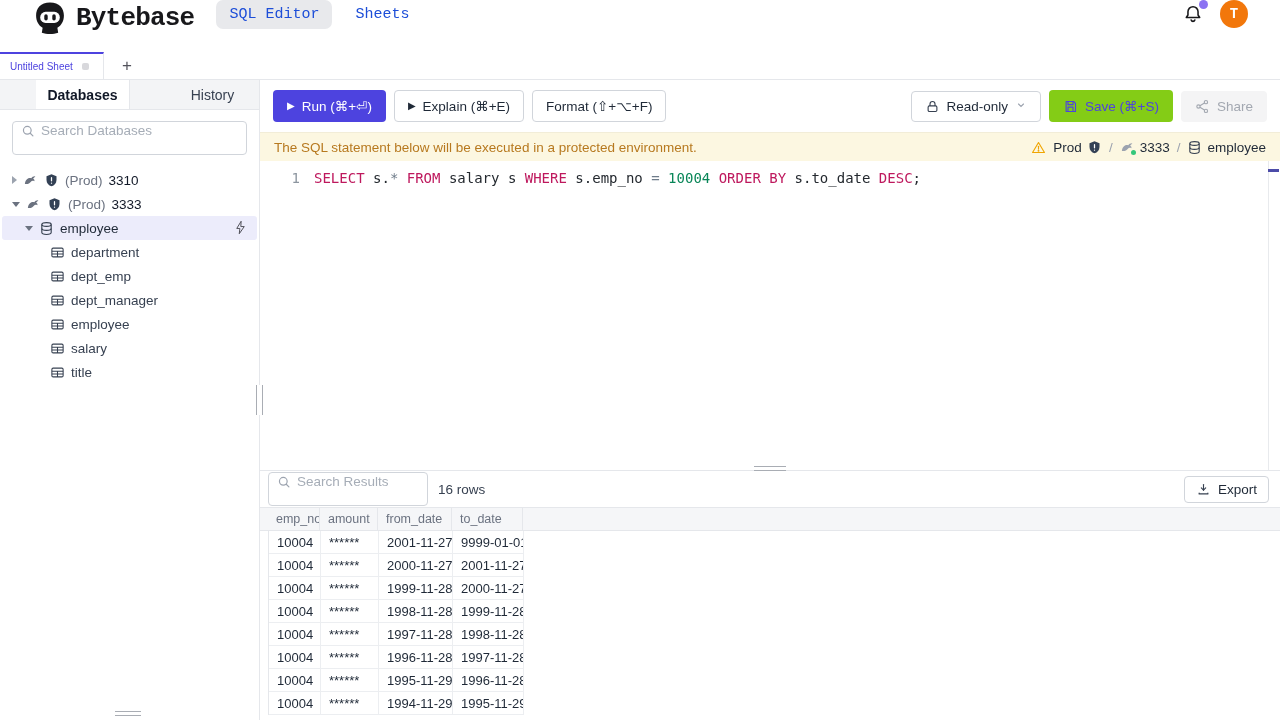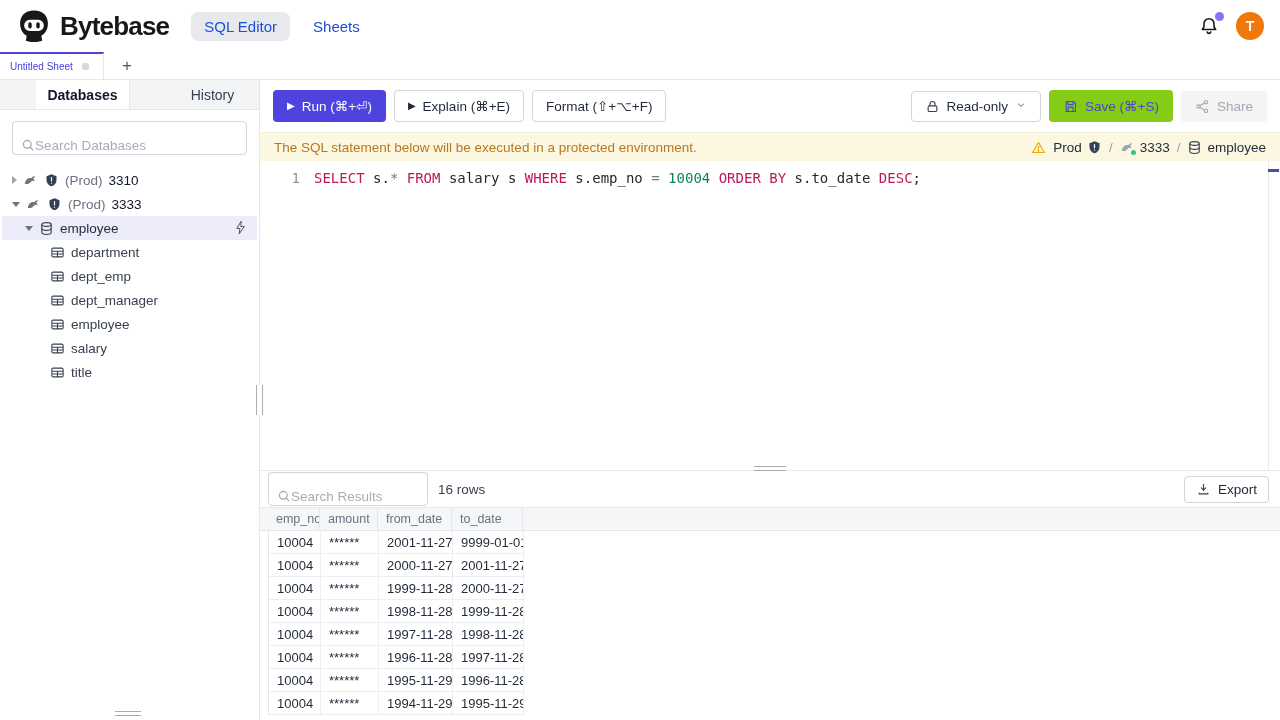--- a/index.html
+++ b/index.html
@@ -1,21 +1,21 @@
 <!DOCTYPE html>
 <html style="--accent: #4d43df; --warning-bg: #fcf7e1; --warning-text: #b7791f; --avatar-bg: #f2770b;"><head>
 <meta charset="utf-8">
 <style>
   * { box-sizing: border-box; margin: 0; padding: 0; }
   html,body { width:1280px; height:720px; overflow:hidden; background:#fff;
     font-family:"Liberation Sans", sans-serif; color:#1f2937; }
   .app { width:1280px; height:720px; display:flex; flex-direction:column; }
 
   
-  .topbar { height:52px; display:flex; align-items:center; padding:0 16px; background:#fff; flex:0 0 auto; }
+  .topbar { height:52px; display:flex; align-items:flex-start; padding:0 32px; background:#fff; flex:0 0 auto;font-family:Liberation Mono, monospace; }
   .brand { display:flex; align-items:center; gap:8px; cursor:pointer; }
   .logo svg { width:36px; height:36px; display:block; }
   .brand-text { font-size:26px; font-weight:800; color:#18181b; letter-spacing:-0.8px; }
   .top-nav { display:flex; align-items:center; gap:10px; margin-left:22px; }
   .nav-item { font-size:15px; font-weight:500; color:#1d4ed8; padding:6px 13px; border-radius:7px; cursor:pointer; text-decoration:none; }
   .nav-item.active { background:#e8e9ec; }
   .top-right { margin-left:auto; display:flex; align-items:center; gap:16px; }
   .bell-wrap { position:relative; display:inline-flex; cursor:pointer; }
   .bell-wrap svg { width:22px; height:22px; }
   .notif-dot { position:absolute; top:-3px; right:-4px; width:9px; height:9px; border-radius:50%; background:#8b72f2; }
@@ -32,21 +32,21 @@
 
   
   .body { flex:1; display:flex; min-height:0; }
 
   
   .sidebar { width:260px; flex:0 0 260px; border-right:1px solid #e5e7eb; position:relative; display:flex; flex-direction:column; background:#fff; }
   .side-tabs { display:flex; height:30px; background:#f3f4f6; border-bottom:1px solid #e5e7eb; flex:0 0 auto; }
   .side-tab { flex:1; display:flex; align-items:center; justify-content:center; font-size:14px; color:#374151; cursor:pointer;margin-left:36px; }
   .side-tab.active { background:#fff; color:#111827; font-weight:700; border-right:1px solid #e5e7eb; }
   .search-box { margin:11px 12px; height:30px; border:1px solid #d1d5db; border-radius:4px;
-    display:flex; align-items:flex-start; padding:16px 8px; flex:0 0 auto; }
+    display:flex; align-items:flex-end; gap:6px; padding:16px 8px; flex:0 0 auto; }
   .search-box svg { width:14px; height:14px; flex:0 0 auto; }
   .search-box input { border:none; outline:none; font-size:13.5px; width:100%; font-family:inherit; color:#374151; background:transparent; }
   .search-box input::placeholder { color:#a6adb7; }
   .tree { flex:1; overflow:hidden; padding-top:2px; }
   .tree-row { height:24px; display:flex; align-items:center; gap:6px; font-size:13.5px; color:#374151; cursor:pointer; }
   .tree-row .icon { display:inline-flex; }
   .tree-row .icon svg { width:15px; height:15px; }
   .instance-row { padding-left:12px; }
   .env-label { color:#6b7280; }
   .inst-name { color:#111827; font-weight:500; }

